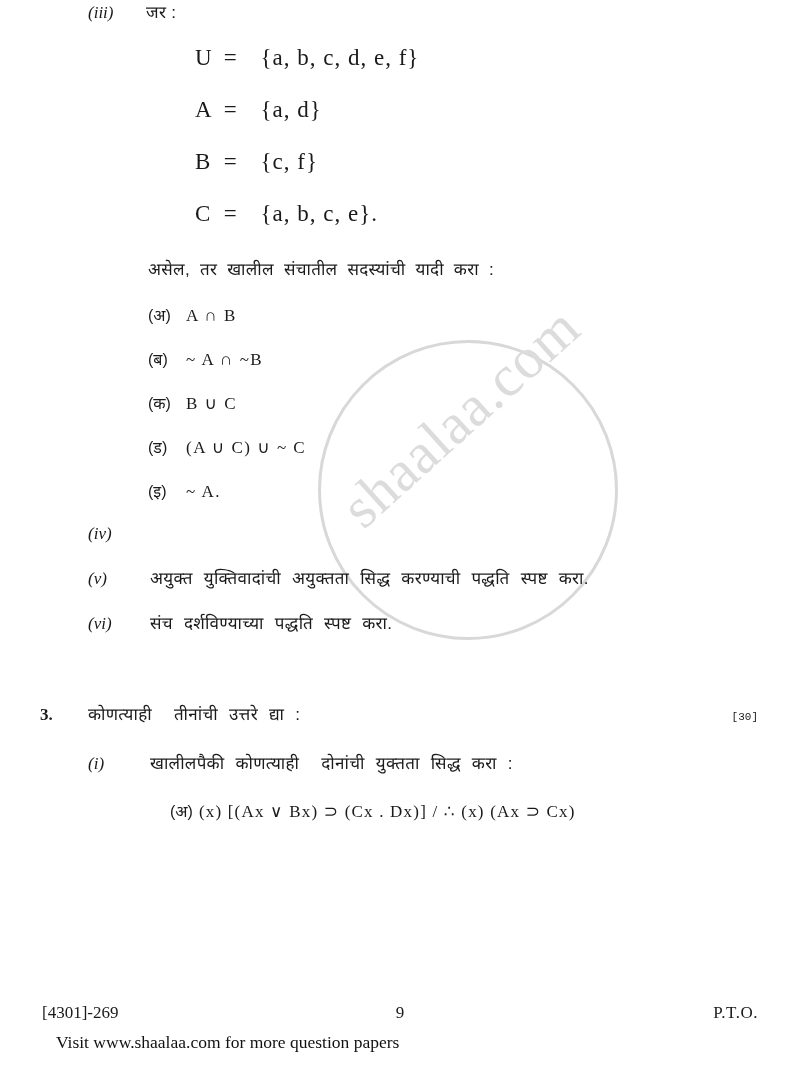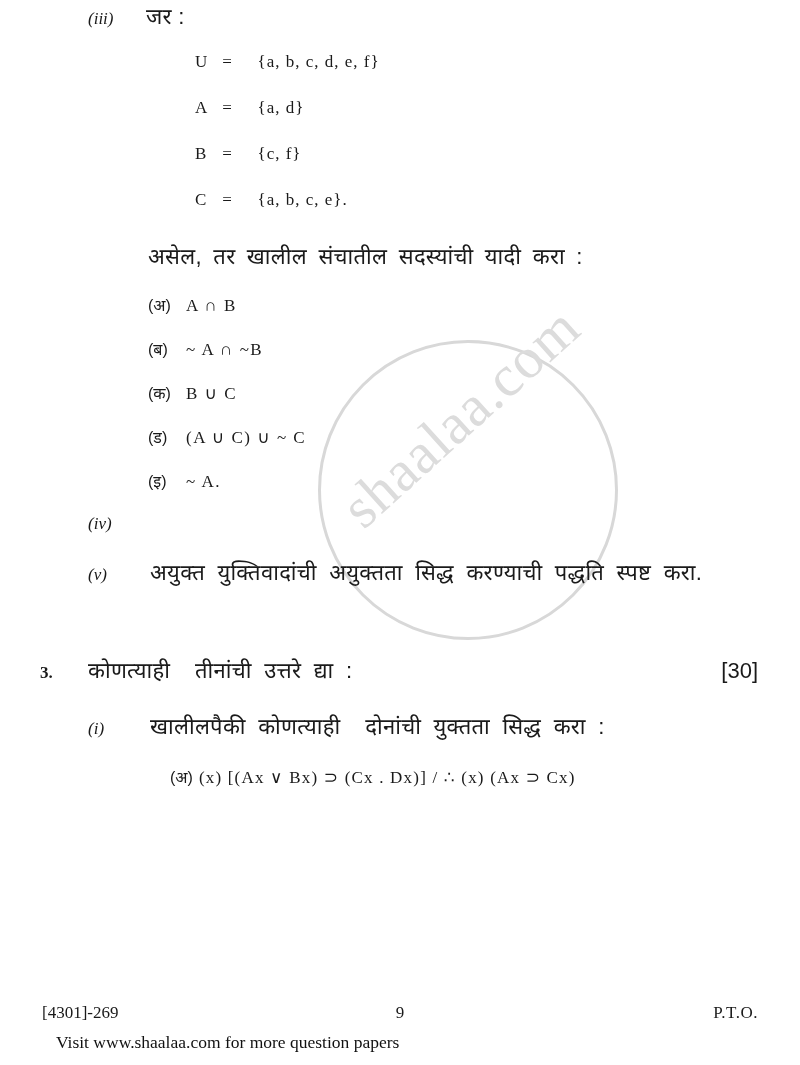--- a/index.html
+++ b/index.html
@@ -72,38 +72,38 @@
     width: 62px;
     min-width: 62px;
     text-align: right;
     padding-right: 0px;
     font-style: italic;
     font-size: 17px;
   }
 
   .dev {
     font-family: "Liberation Sans", sans-serif;
-    font-size: 22px;
+    font-size: 17px;
     letter-spacing: 0.3px;
   }
 
   .line-iii {
     margin-left: 88px;
     margin-bottom: 22px;
   }
   .line-iii .roman {
     width: 58px;
     min-width: 58px;
     text-align: left;
   }
 
   .setline {
     margin-left: 195px;
     margin-bottom: 26px;
-    font-size: 17px;
+    font-size: 23px;
     letter-spacing: 1px;
     font-family: "Liberation Serif", serif;
   }
   .setline .setname {
     display: inline-block;
     width: 22px;
   }
   .setline .eq {
     display: inline-block;
     width: 30px;
@@ -159,22 +159,22 @@
     min-width: 48px;
     font-weight: bold;
     font-size: 17px;
     font-family: "Liberation Serif", serif;
   }
   .q3 .qtext {
     word-spacing: 6px;
     flex: 1;
   }
   .q3 .marks {
-    font-family: Liberation Sans, sans-serif;
-    font-size: 22px;
+    font-family: Liberation Mono, monospace;
+    font-size: 11px;
     margin-left: auto;
     padding-right: 42px;
     text-align: right;
   }
   .bold-dev {
     font-weight: normal;
   }
 
   .q3i {
     margin-top: 26px;
@@ -293,20 +293,24 @@
 
     <div class="item-row">
       <span class="roman">(iv)</span>
     </div>
 
     <div class="item-row">
       <span class="roman">(v)</span>
       <span class="dev itext">अयुक्त  युक्तिवादांची  अयुक्तता  सिद्ध  करण्याची  पद्धति  स्पष्ट  करा.</span>
     </div>
 
+    <div class="item-row">
+      <span class="roman">(vi)</span>
+      <span class="dev itext">संच  दर्शविण्याच्या  पद्धति  स्पष्ट  करा.</span>
+    </div>
 
     <div class="q3">
       <span class="qnum">3.</span>
       <span class="dev qtext"><span>कोणत्याही</span>&nbsp;&nbsp;<span class="bold-dev">तीनां</span><span>ची  उत्तरे  द्या  :</span></span>
       <span class="marks">[30]</span>
     </div>
 
     <div class="q3i">
       <span class="roman">(i)</span>
       <span class="dev itext"><span>खालीलपैकी  कोणत्याही</span>&nbsp;&nbsp;<span class="bold-dev">दोनां</span><span>ची  युक्तता  सिद्ध  करा  :</span></span>

